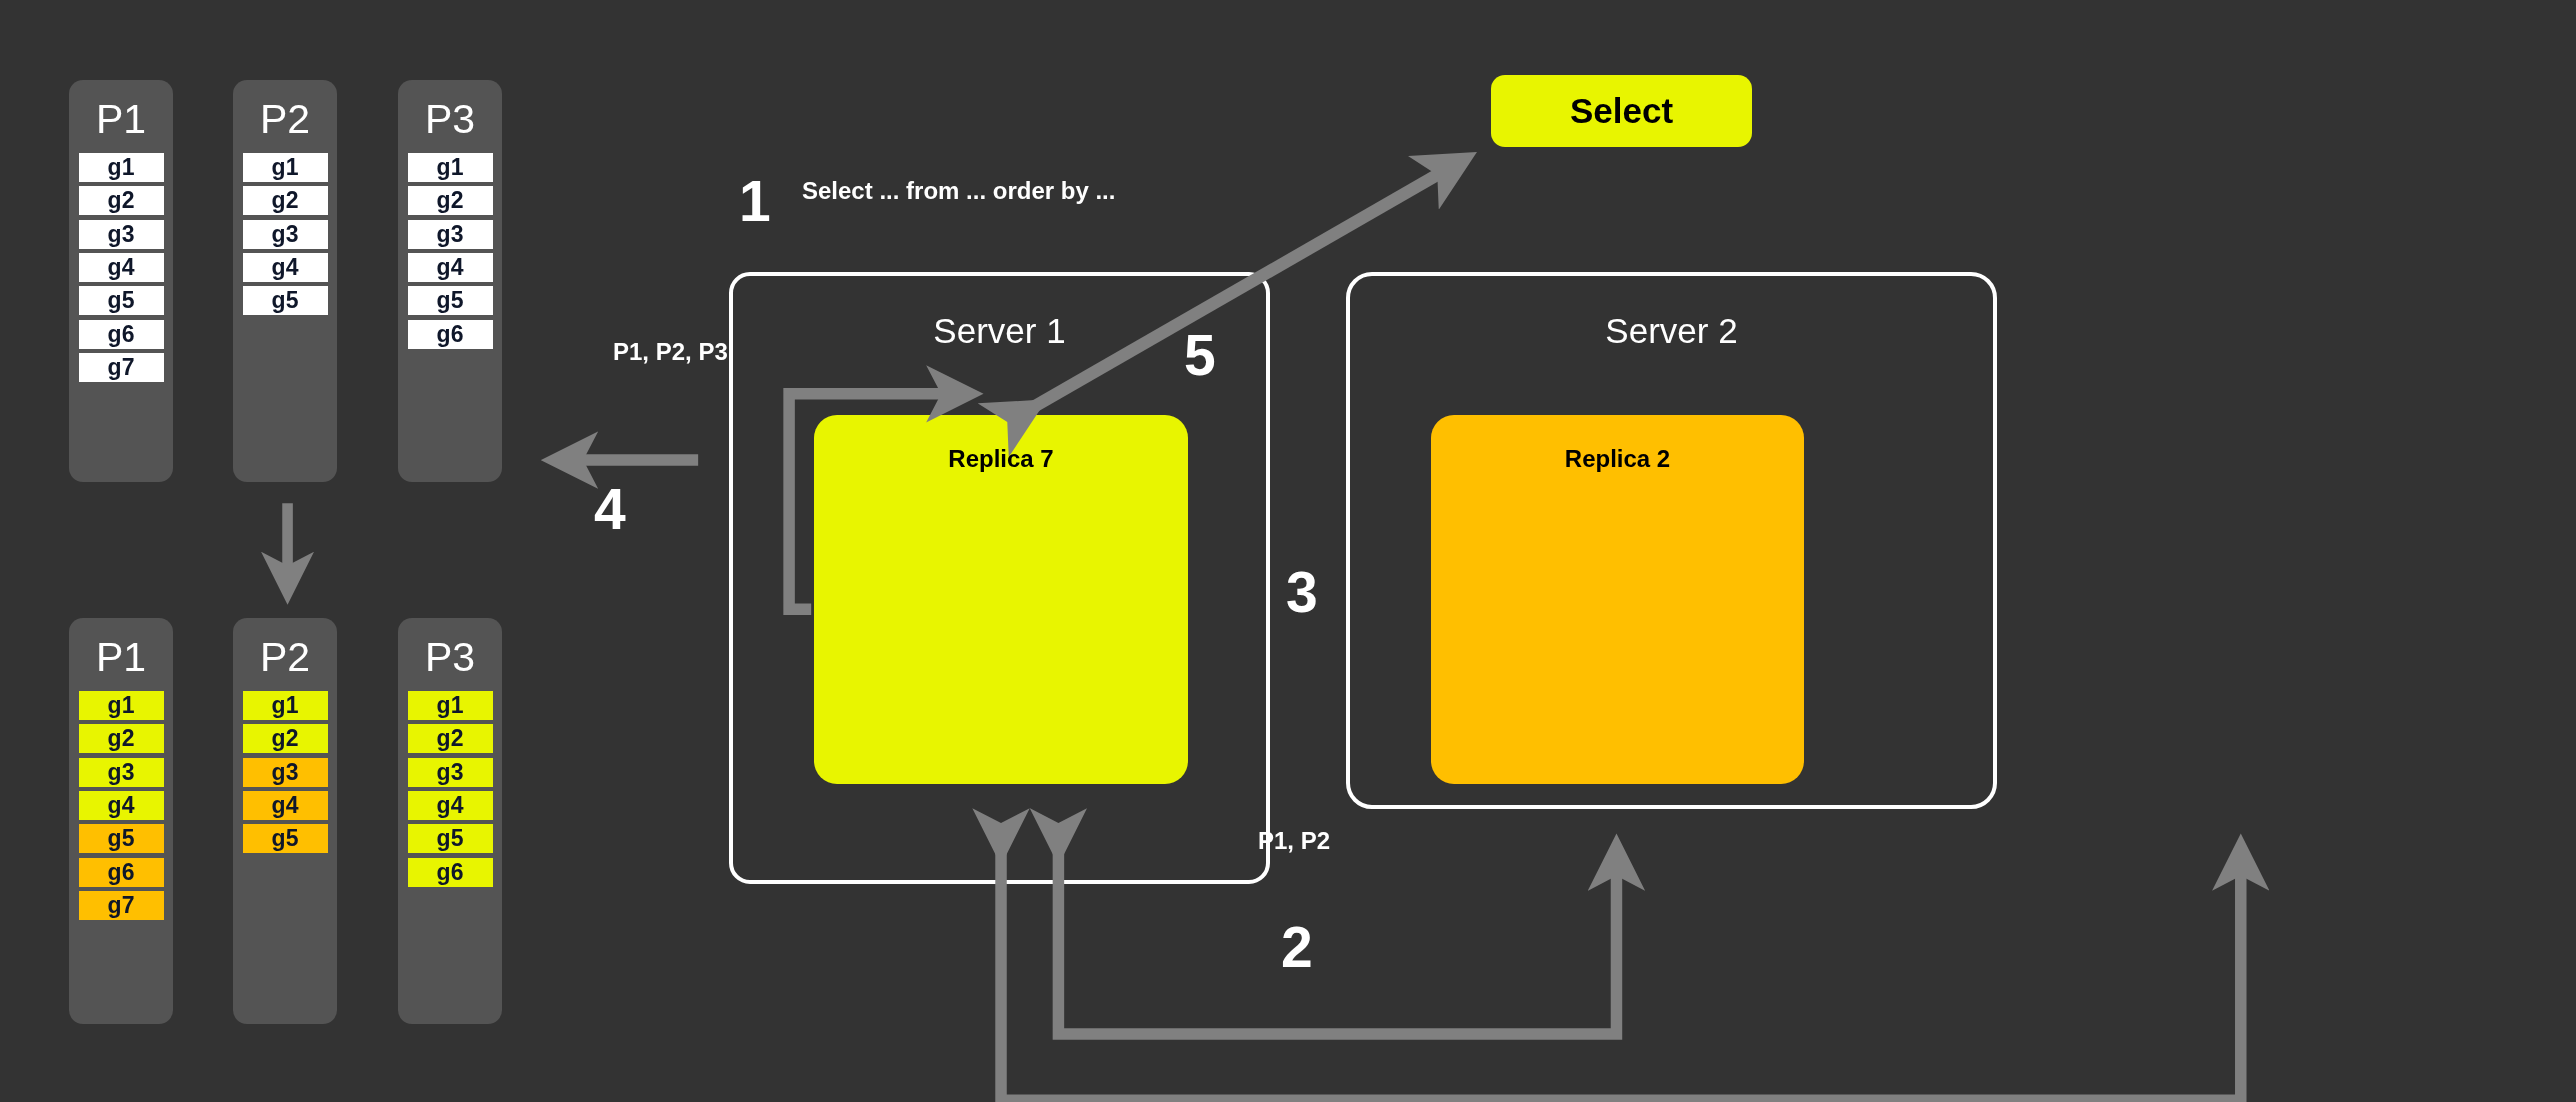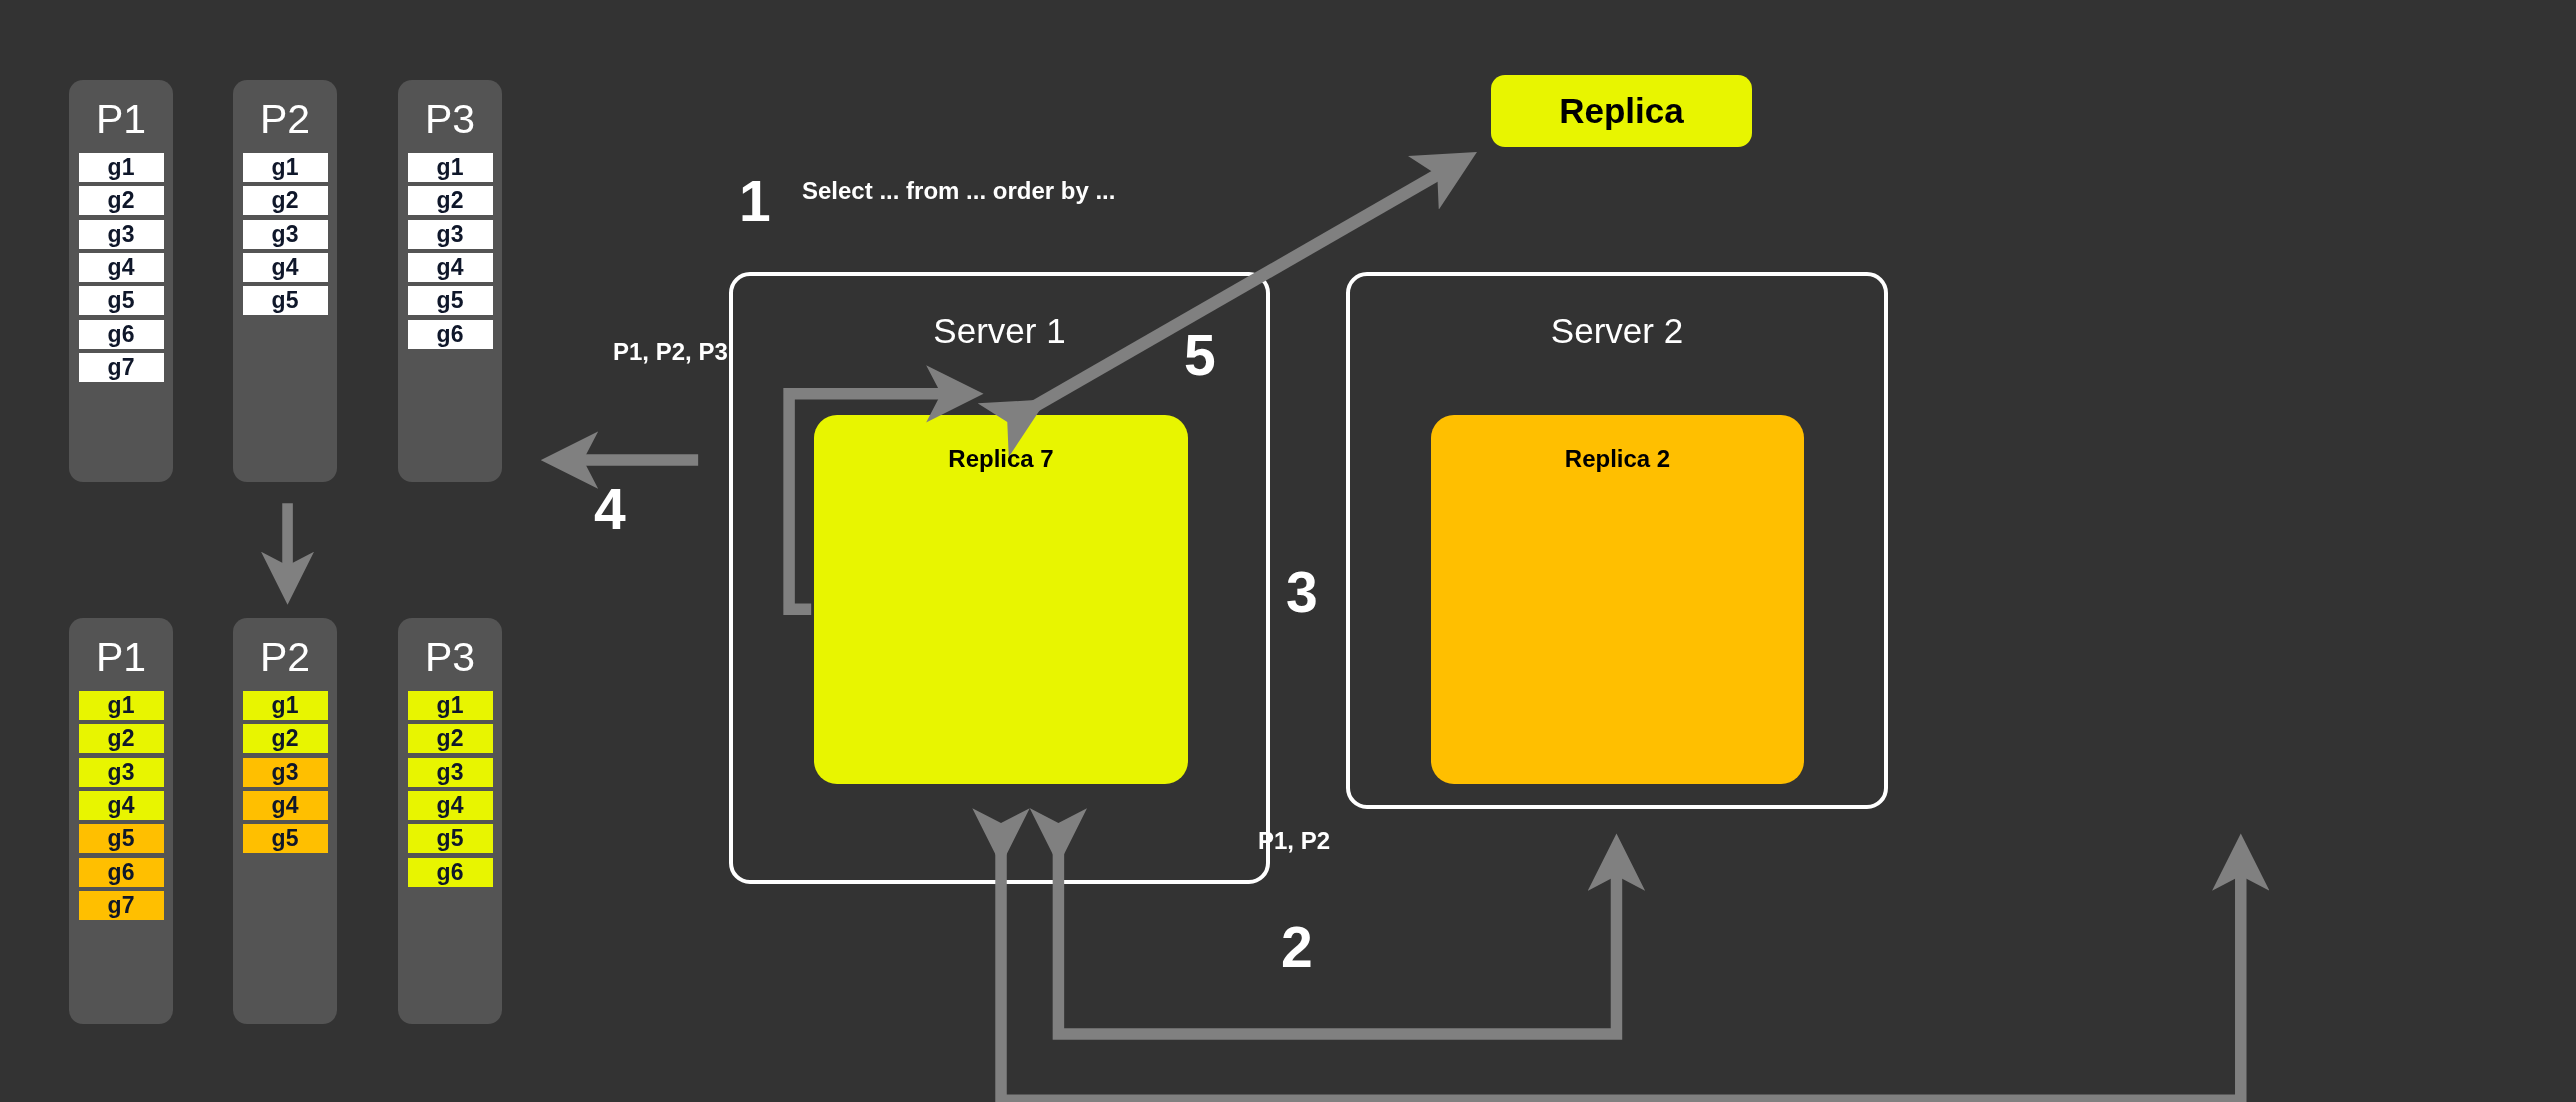--- a/index.html
+++ b/index.html
@@ -177,31 +177,31 @@
       <div class="cell yellow">g1</div>
       <div class="cell yellow">g2</div>
       <div class="cell yellow">g3</div>
       <div class="cell yellow">g4</div>
       <div class="cell yellow">g5</div>
       <div class="cell yellow">g6</div>
     </div>
   </div>
 
   <div class="client" style="left:1491px;top:75px;width:261px;height:72px;">
-    <span>Replica</span>
+    <span>Select</span>
   </div>
 
   <div class="server" style="left:729px;top:272px;width:541px;height:612px;background:transparent;">
     <div class="server-title" style="top:37px;">Server 1</div>
     <div class="replica" style="left:81px;top:139px;width:374px;height:369px;background:#E8F500;">
       <span>Replica 7</span>
     </div>
   </div>
 
-  <div class="server" style="left:1346px;top:272px;width:542px;height:537px;background:transparent;">
+  <div class="server" style="left:1346px;top:272px;width:651px;height:537px;background:transparent;border-radius:26px;">
     <div class="server-title" style="top:37px;">Server 2</div>
     <div class="replica" style="left:81px;top:139px;width:373px;height:369px;background:#FFBF00;">
       <span>Replica 2</span>
     </div>
   </div>
 
 
   <svg class="overlay" viewBox="0 0 2916 1248">
     <defs>
       <marker id="ah" markerWidth="5" markerHeight="5" refX="3.6" refY="2.5" orient="auto">

